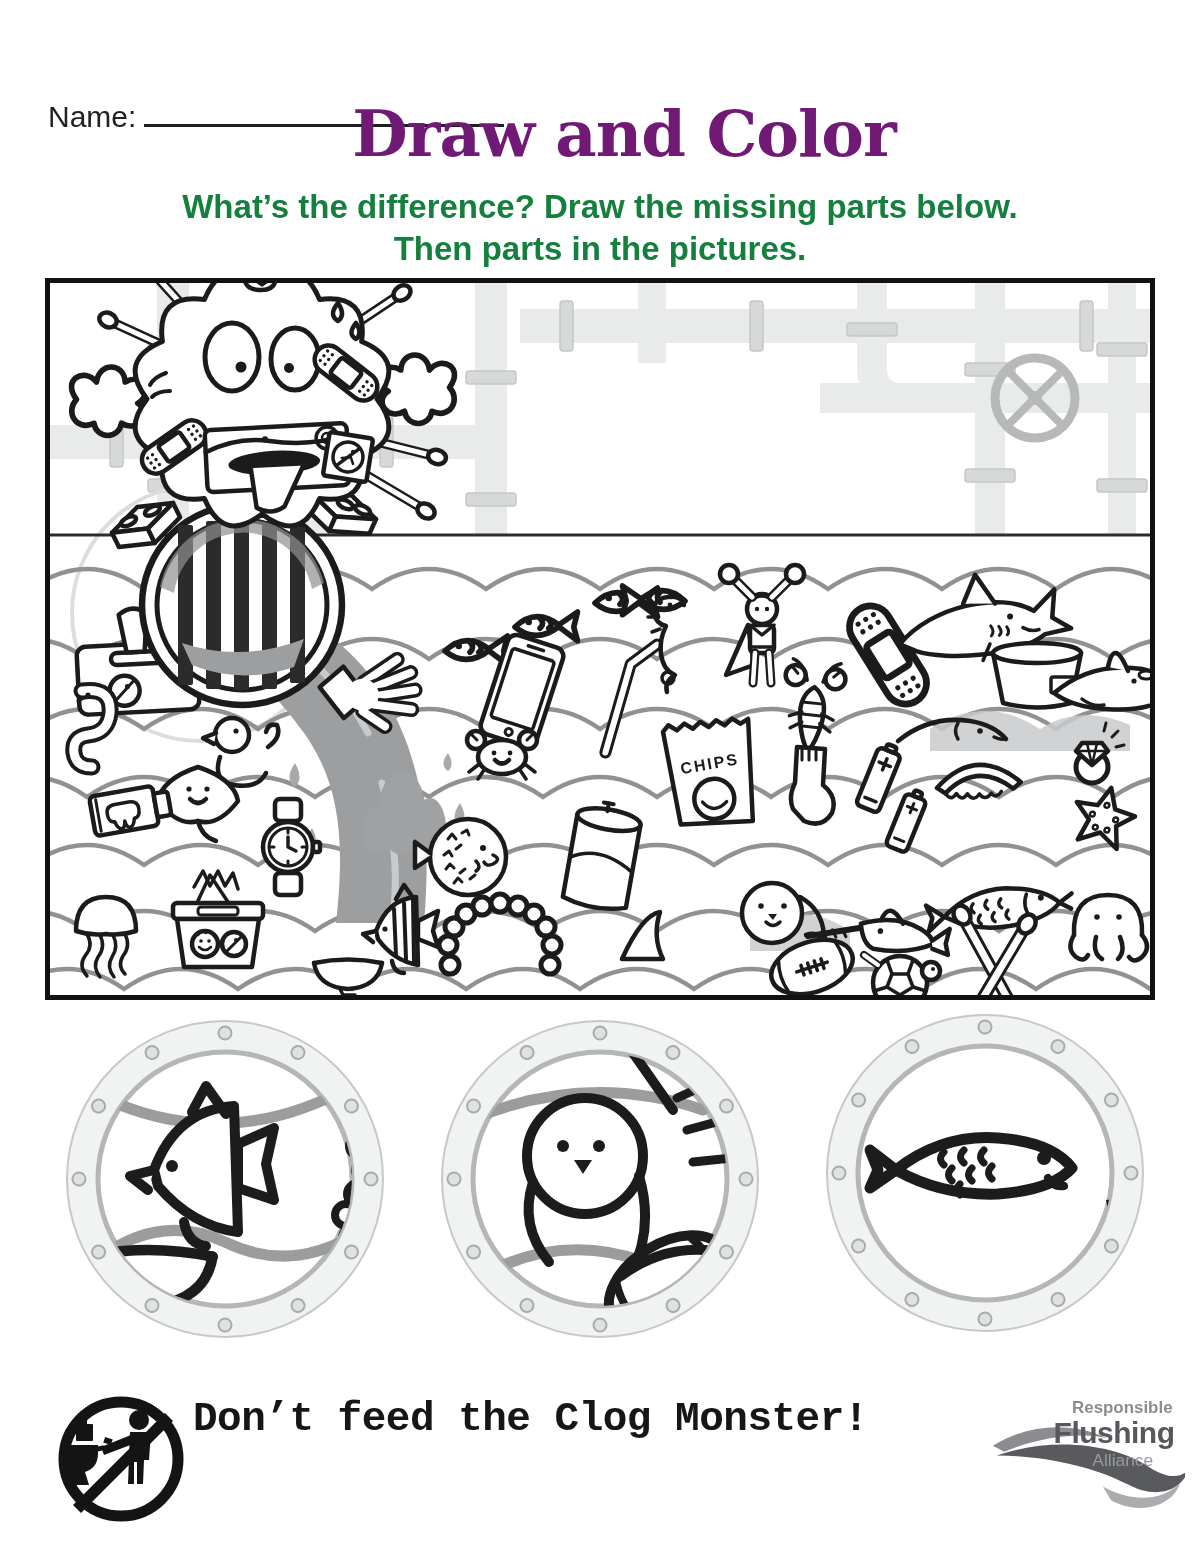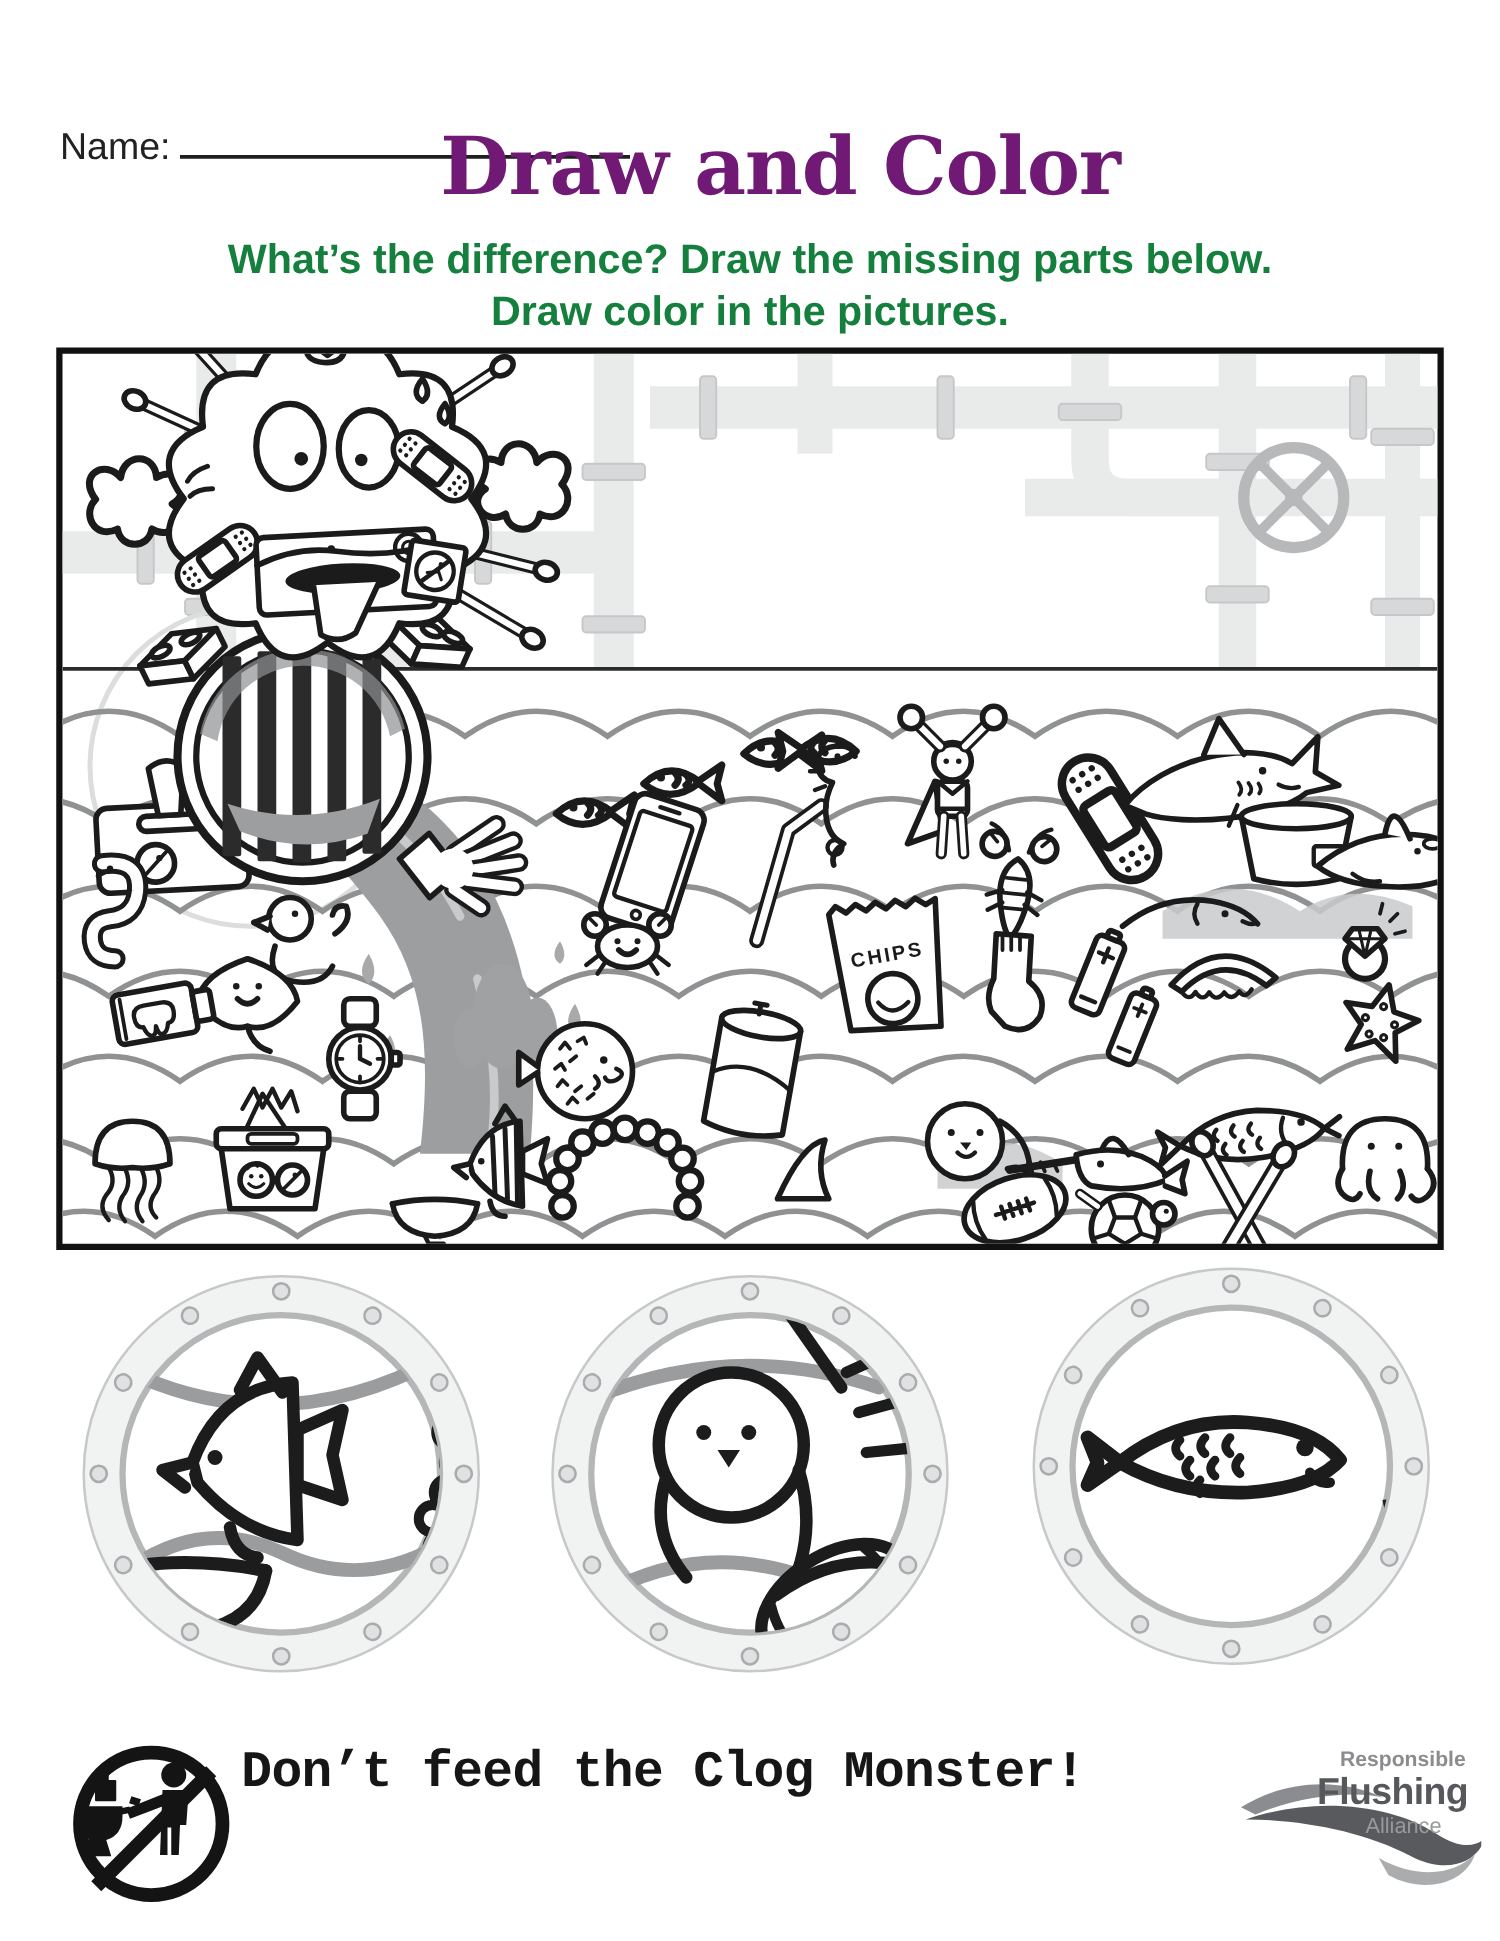--- a/index.html
+++ b/index.html
@@ -30,21 +30,21 @@
 
 <div class="page">
 
   <div class="name-row">
     <span>Name:</span><span class="name-line"></span>
   </div>
 
   <div class="title">Draw and Color</div>
   <div class="subtitle">
     <div>What’s the difference? Draw the missing parts below.</div>
-    <div>Draw color in the pictures.</div>
+    <div>Then parts in the pictures.</div>
   </div>
 
   <div class="scene-frame">
   <svg viewBox="0 0 1100 712">
     <defs>
       <clipPath id="panelclip">
             <rect x="0" y="0" width="1100" height="712"></rect>
           </clipPath>
       <path id="wave" d="M0 0 q57 -40 114 0 q57 -40 114 0 q57 -40 114 0 q57 -40 114 0 q57 -40 114 0 q57 -40 114 0 q57 -40 114 0 q57 -40 114 0 q57 -40 114 0 q57 -40 114 0 q57 -40 114 0" fill="none"></path>
       <g id="fishdef">

